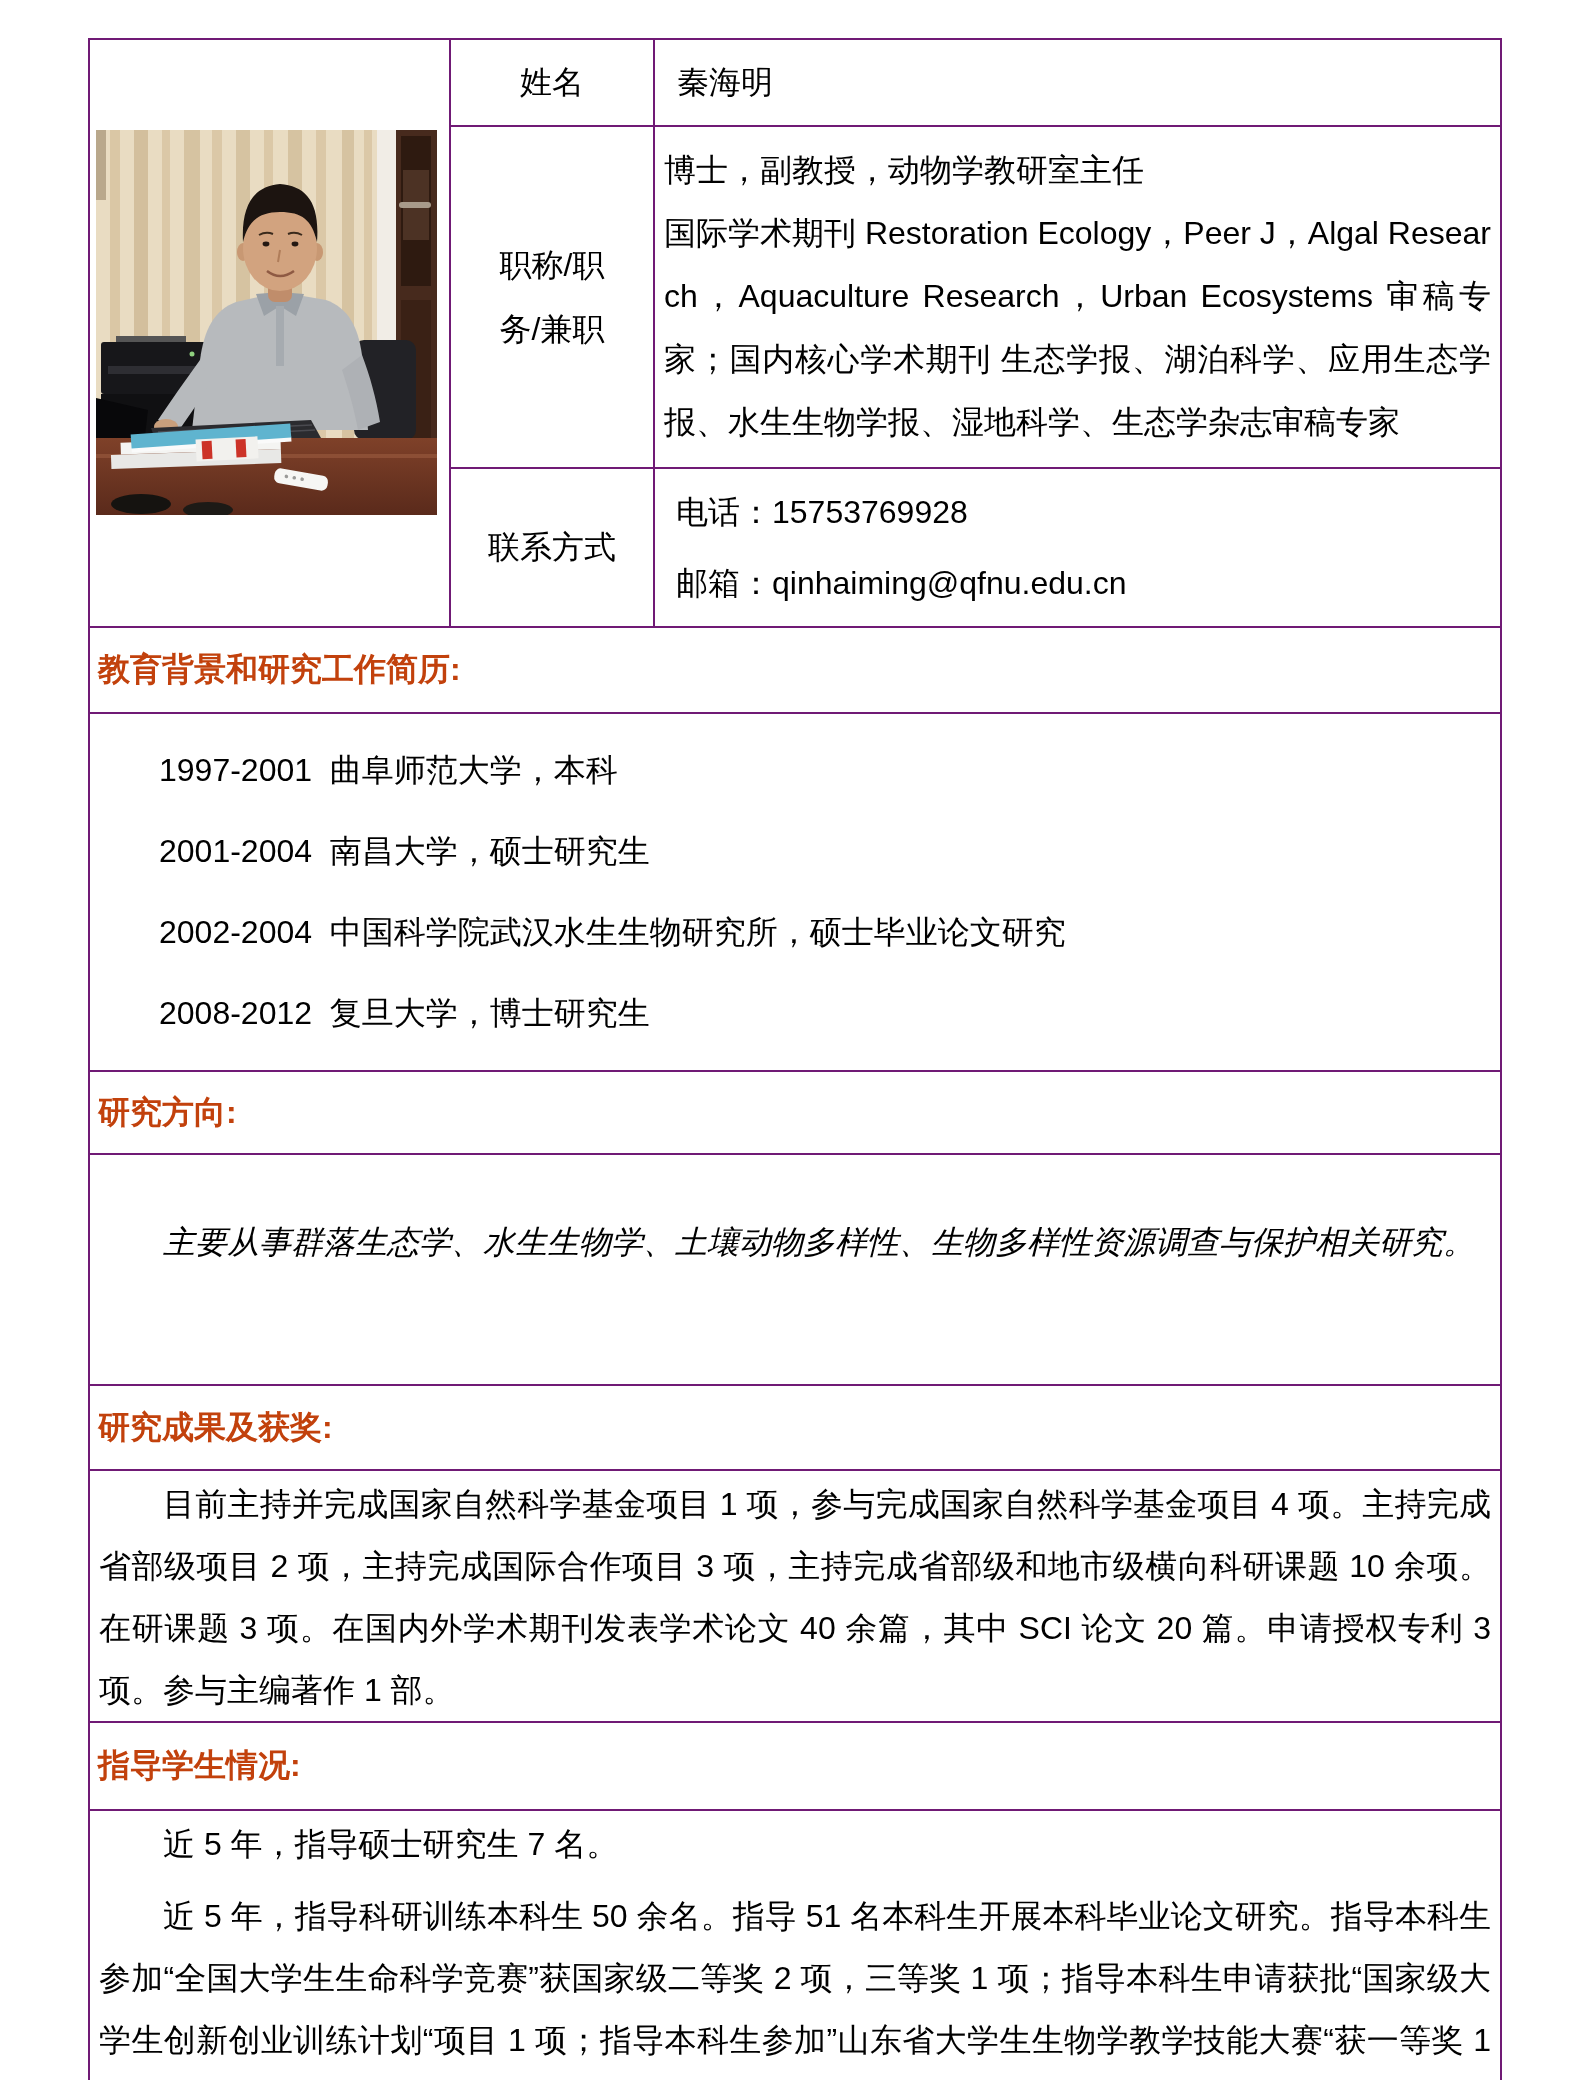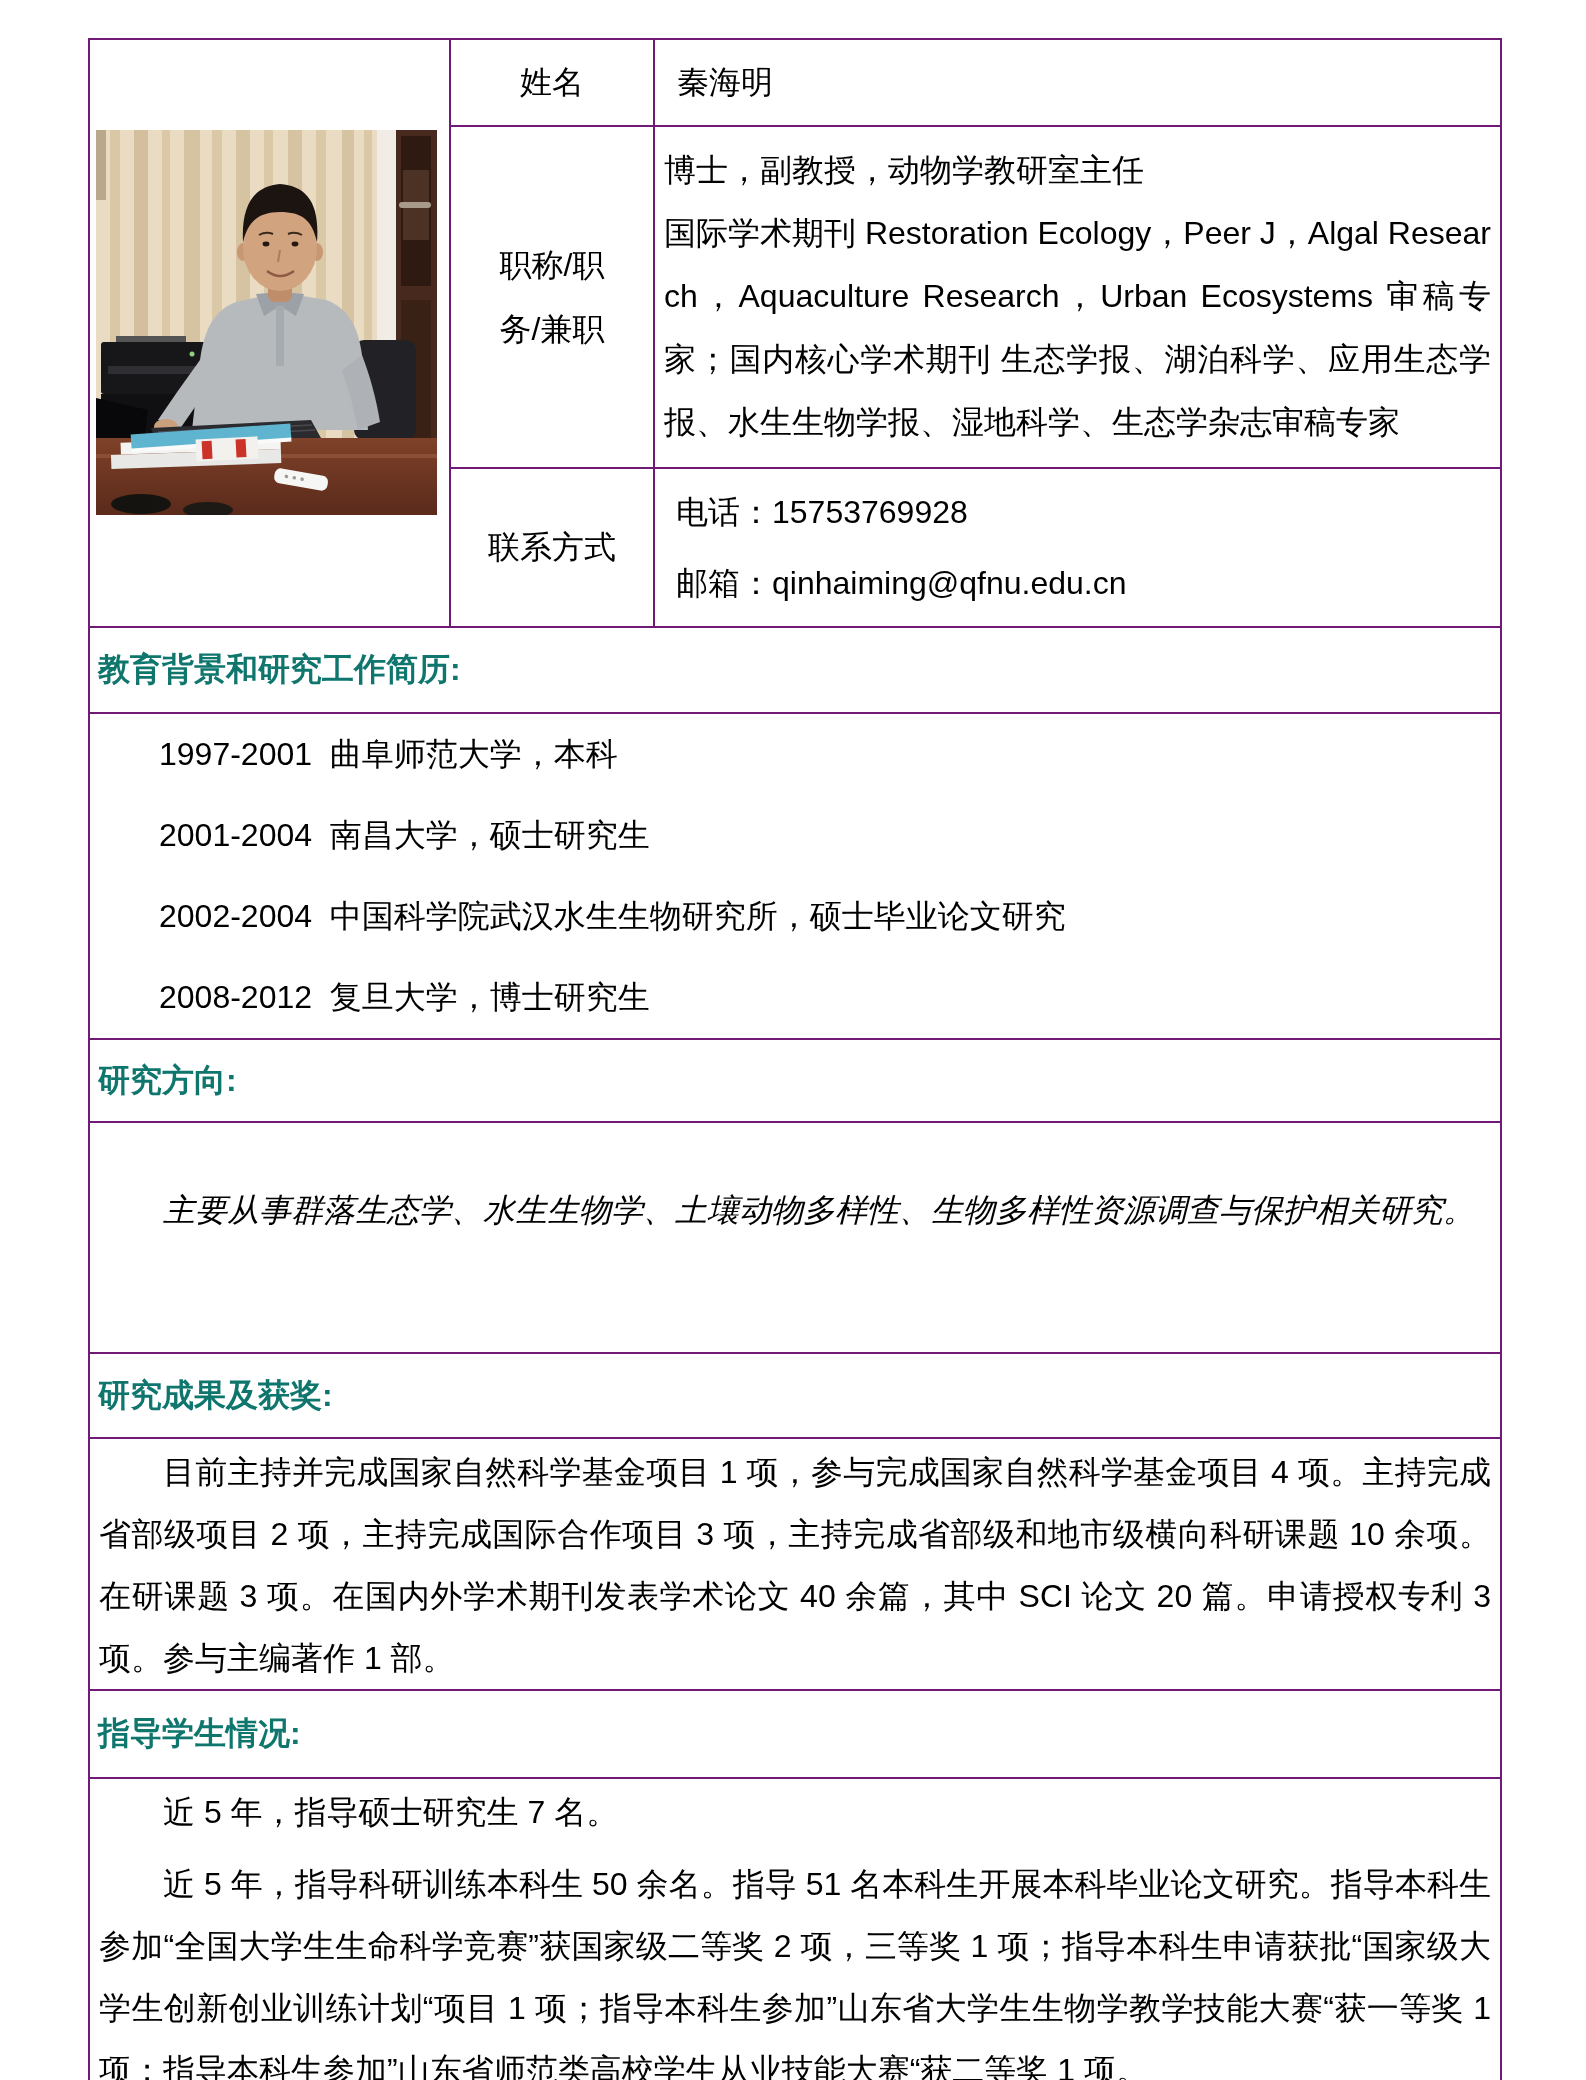--- a/index.html
+++ b/index.html
@@ -22,23 +22,23 @@
 
   .name-val { padding-left:22px; }
 
   .title-cell { padding:12px 9px 0 9px; }
   .title-cell p { margin:0; line-height:63px; text-align:justify; word-break:break-all; }
 
   .contact-cell { padding-left:21px; }
   .contact-cell p { margin:0; line-height:63px; }
   .contact-cell p + p { margin-top:8px; }
 
-  .sec-heading { color:#0f766e; font-weight:bold; padding-left:8px; }
-
-  .edu-cell { padding:0 9px; }
+  .sec-heading { color:#c2410c; font-weight:bold; padding-left:8px; }
+
+  .edu-cell { padding:16px 9px; }
   .edu-cell p { margin:0 0 0 60px; line-height:81px; white-space:pre-wrap; }
 
   .research-cell { padding:56px 9px 0 9px;font-style:italic; }
   .research-cell p { margin:0; line-height:63px; text-indent:64px; }
 
   .achv-cell { padding:2px 9px 0 9px; }
   .achv-cell p { margin:0; line-height:62px; text-indent:64px; text-align:justify; word-break:break-all; }
 
   .stud-cell { padding:2px 9px 0 9px; }
   .stud-cell p { margin:0; line-height:62px; text-indent:64px; text-align:justify; word-break:break-all; }

